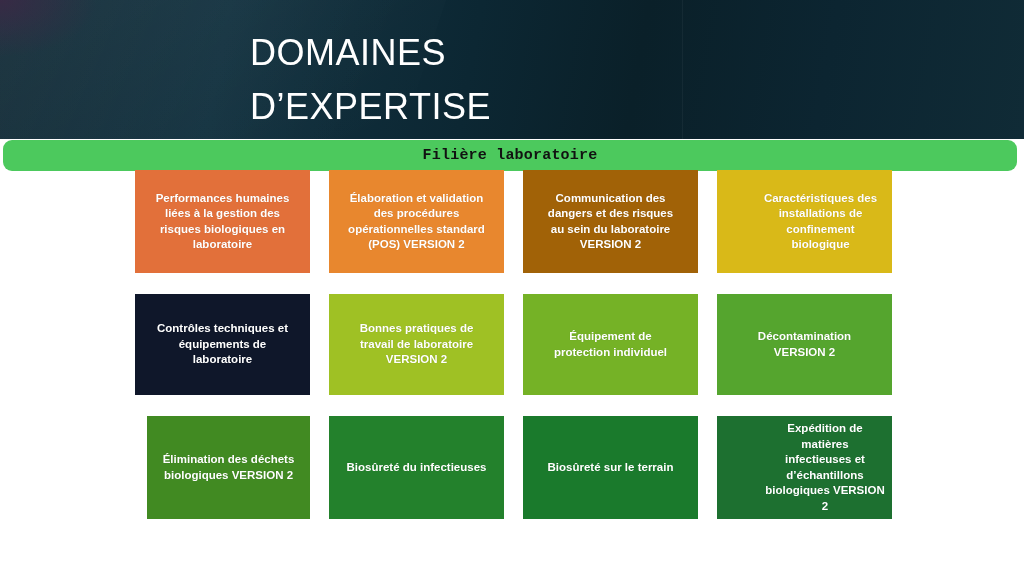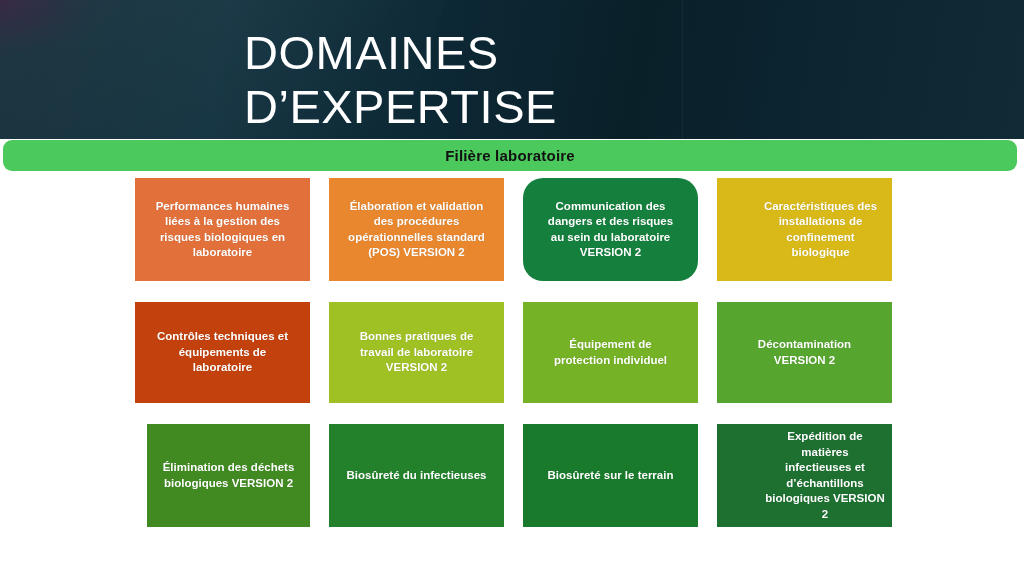--- a/index.html
+++ b/index.html
@@ -43,25 +43,25 @@
   }
   #header-banner .seam {
     position: absolute;
     left: 682px; top: 0;
     width: 1px; height: 139px;
     background: rgba(255,255,255,0.045);
     pointer-events: none;
   }
   #header-title {
     position: absolute;
-    left: 244px;
+    left: 250px;
     top: 26px;
     width: 700px;
     color: #ffffff;
-    font-size: 47px;
+    font-size: 36px;
     line-height: 54px;
     letter-spacing: 0.5px;
     font-weight: 400;
     white-space: pre-line;
   }
 
   
   #section-banner {
     position: absolute;
     left: 3px;
@@ -78,21 +78,21 @@
     color: #111111;
     font-size: 15px;
     font-weight: bold;
     letter-spacing: 0.2px;
   }
 
   
   #tile-grid {
     position: absolute;
     left: 135px;
-    top: 178px;
+    top: 170px;
     width: 756px;
     height: 350px;
     display: grid;
     grid-template-columns: repeat(4, 175px);
     grid-template-rows: 103px 101px 103px;
     column-gap: 19px;
     row-gap: 21px;
   }
   .tile {
     display: flex;
@@ -114,40 +114,40 @@
 
 <div id="header-banner">
   <div class="sheen-a"></div>
   <div class="sheen-b"></div>
   <div class="seam"></div>
   <div id="header-title" style="color: rgb(255, 255, 255);">DOMAINES
 D’EXPERTISE</div>
 </div>
 
 <div id="section-banner" style="background-color: rgb(76, 201, 93);">
-  <span class="label" style="color: rgb(17, 17, 17);">Filière laboratoire</span>
+  <span class="label" style="color: rgb(17, 17, 17); font-family: Liberation Mono, monospace;">Filière laboratoire</span>
 </div>
 
 <div id="tile-grid">
   <div class="tile" style="background-color: rgb(226, 112, 58);">Performances humaines
 liées à la  gestion des
 risques biologiques en
 laboratoire</div>
   <div class="tile" style="background-color: rgb(232, 135, 46);">Élaboration et validation
 des procédures
 opérationnelles standard
 (POS) VERSION 2</div>
-  <div class="tile" style="background-color: #15803d; border-radius: 20px;">Communication des
+  <div class="tile" style="background-color: #a16207;">Communication des
 dangers et des risques
 au sein du laboratoire
 VERSION 2</div>
   <div class="tile" style="background-color: rgb(217, 185, 24); padding-left: 39px;">Caractéristiques des
 installations de
 confinement biologique</div>
-  <div class="tile" style="background-color: #c2410c;">Contrôles techniques et
+  <div class="tile" style="background-color: #0f172a;">Contrôles techniques et
 équipements de
 laboratoire</div>
   <div class="tile" style="background-color: rgb(159, 193, 36);">Bonnes pratiques de
 travail de laboratoire
 VERSION 2</div>
   <div class="tile" style="background-color: rgb(117, 178, 38);">Équipement de
 protection individuel</div>
   <div class="tile" style="background-color: rgb(85, 165, 46);">Décontamination
 VERSION 2</div>
   <div class="tile" style="background-color: rgb(65, 138, 34); margin-left: 12px;">Élimination des déchets

